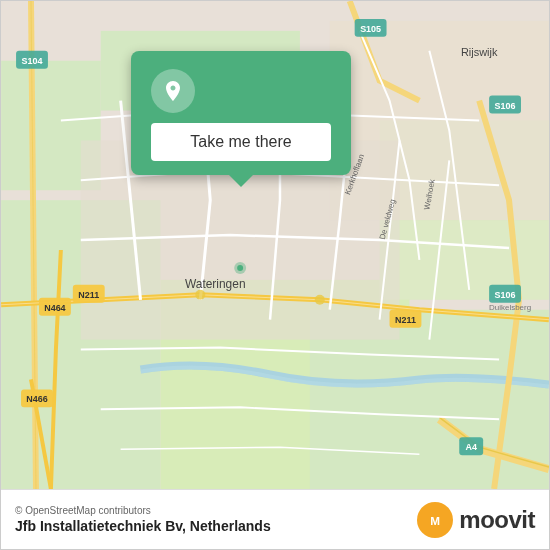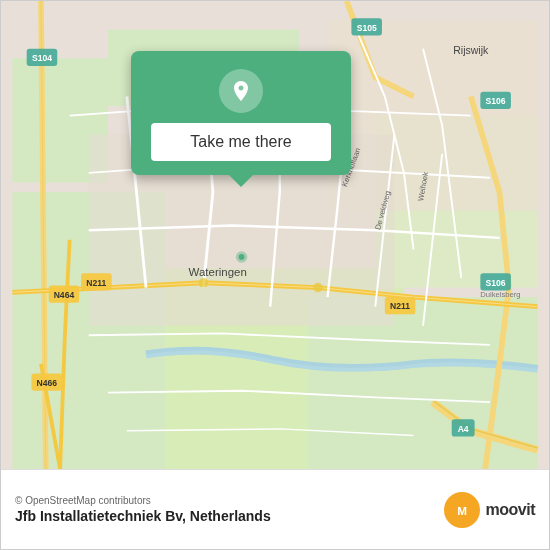--- a/index.html
+++ b/index.html
@@ -46,21 +46,20 @@
     
     .popup-overlay {
       position: absolute;
       top: 50px;
       left: 130px;
       width: 220px;
       background: #4CAF7D;
       border-radius: 8px;
       display: flex;
       flex-direction: column;
-      align-items: center;
       padding: 18px 20px 14px;
       box-shadow: 0 4px 12px rgba(0,0,0,0.3);
     }
 
     .popup-pin {
       width: 44px;
       height: 44px;
       border-radius: 50%;
       background: rgba(255,255,255,0.3);
       display: flex;
@@ -95,21 +94,21 @@
       bottom: -12px;
       left: 50%;
       transform: translateX(-50%);
       border-left: 12px solid transparent;
       border-right: 12px solid transparent;
       border-top: 12px solid #4CAF7D;
     }
 
     
     .footer {
-      height: 80px;
+      height: 60px;
       background: #fff;
       border-top: 1px solid #ddd;
       display: flex;
       align-items: center;
       justify-content: space-between;
       padding: 0 14px;
     }
 
     .footer-left {
       display: flex;
@@ -128,21 +127,21 @@
       font-weight: 700;
     }
 
     .footer-logo {
       display: flex;
       align-items: center;
       gap: 6px;
     }
 
     .moovit-logo {
-      font-size: 16px;
+      font-size: 24px;
       font-weight: bold;
       color: #333;
       letter-spacing: -0.5px;
     }
 
     .moovit-icon {
       width: 36px;
       height: 36px;
     }
   </style>

